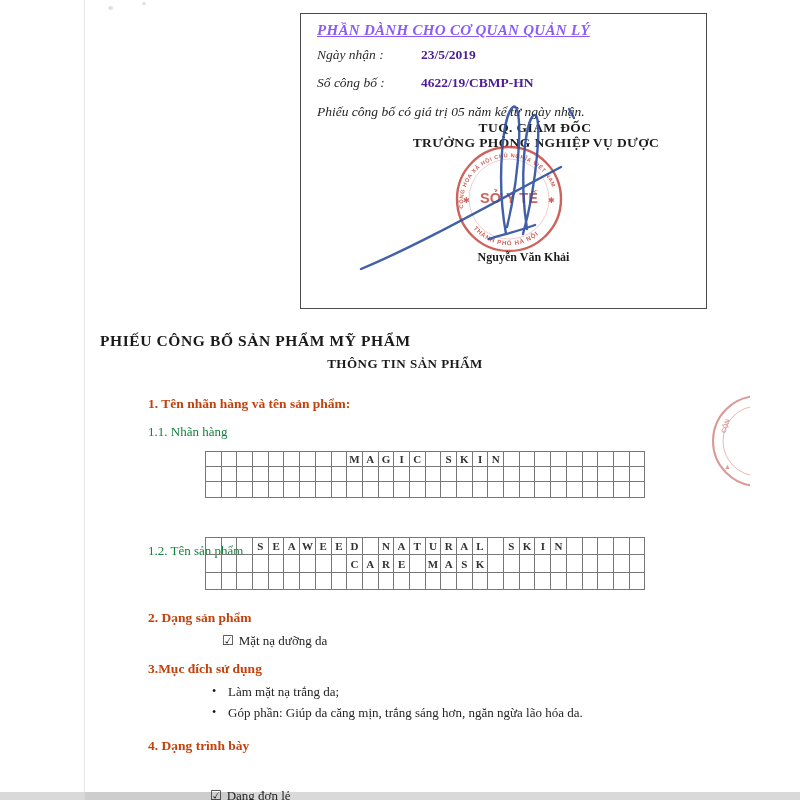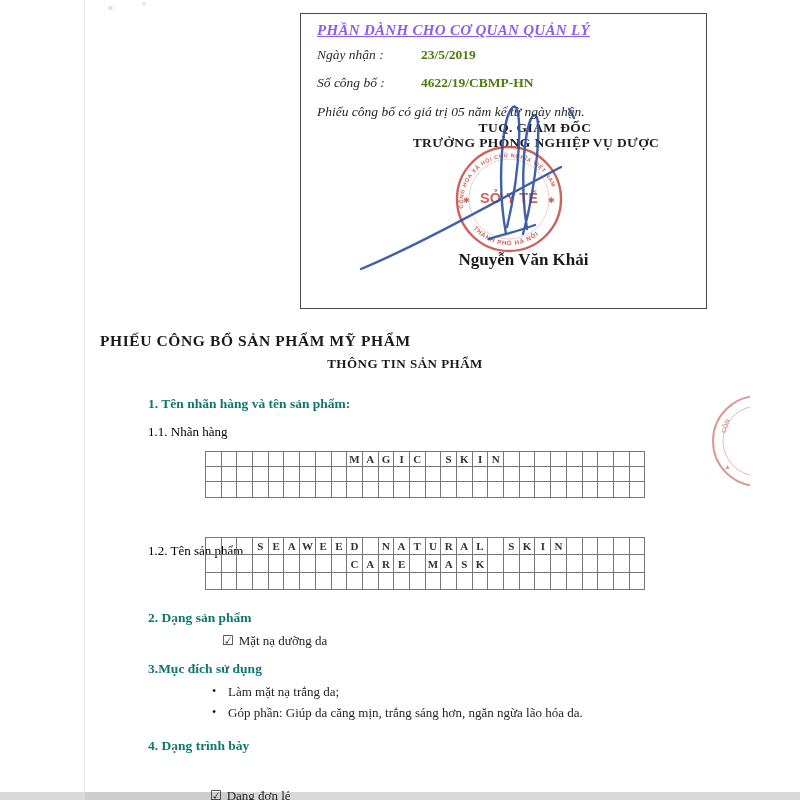--- a/index.html
+++ b/index.html
@@ -19,44 +19,44 @@
     position:absolute;left:300px;top:13px;width:407px;height:296px;
     border:1.5px solid #4a4a4a;box-sizing:border-box;
   }
   .admin-header{
     position:absolute;left:16px;top:8px;
     font-size:15px;font-weight:bold;font-style:italic;
     text-decoration:underline;letter-spacing:.3px;color:#8b5cf6;
   }
   .field-row{position:absolute;left:16px;font-size:13.5px;}
   .field-row .lbl{font-style:italic;color:#2a2a2a;}
-  .field-row .val{font-weight:bold;position:absolute;left:104px;top:0;white-space:nowrap;color:#4d7c0f;}
+  .field-row .val{font-weight:bold;position:absolute;left:104px;top:0;white-space:nowrap;color:#4c1d95;}
   .row-ngay{top:33px;}
   .row-so{top:61px;}
   .validity-note{position:absolute;left:16px;top:90px;font-size:13.5px;font-style:italic;color:#242424;}
   .signer-title1{position:absolute;left:0;top:106px;width:100%;text-align:center;
     font-size:13.5px;font-weight:bold;letter-spacing:.4px;color:#1d1d1d;
     padding-left:128px;box-sizing:border-box;width:340px;}
   .signer-title2{position:absolute;left:0;top:121px;width:100%;text-align:center;
     font-size:13.5px;font-weight:bold;letter-spacing:.4px;color:#1d1d1d;
     padding-left:70px;box-sizing:border-box;width:400px;}
   .signer-name{position:absolute;left:130px;top:236px;width:185px;text-align:center;
-    font-size:17px;font-weight:bold;color:#1b1b1b;}
+    font-size:12px;font-weight:bold;color:#1b1b1b;}
   .stamp-svg{position:absolute;left:128px;top:123px;}
   .sig-svg{position:absolute;left:30px;top:35px;}
 
   
   .doc-title{position:absolute;left:100px;top:332px;width:610px;text-align:left;
     font-size:15.5px;font-weight:bold;letter-spacing:.6px;color:#1a1a1a;}
   .doc-subtitle{position:absolute;left:100px;top:356px;width:610px;text-align:center;
     font-size:13px;font-weight:bold;letter-spacing:.5px;color:#1a1a1a;}
 
   
-  .sec-heading{position:absolute;left:148px;font-size:13.5px;font-weight:bold;color:#0f766e;}
-  .sub-label{position:absolute;left:148px;font-size:13px;color:#000000;}
+  .sec-heading{position:absolute;left:148px;font-size:13.5px;font-weight:bold;color:#c2410c;}
+  .sub-label{position:absolute;left:148px;font-size:13px;color:#15803d;}
   .h-sec1{top:396px;}
   .l-11{top:424px;}
   .l-12{top:508px;margin-top:35px;}
   .h-sec2{top:610px;}
   .h-sec3{top:661px;text-align:center;}
   .h-sec4{top:738px;}
 
   .grid{position:absolute;left:205px;border-left:1px solid #777;border-top:1px solid #777;}
   .grid-brand{top:451px;}
   .grid-product{top:537px;}

